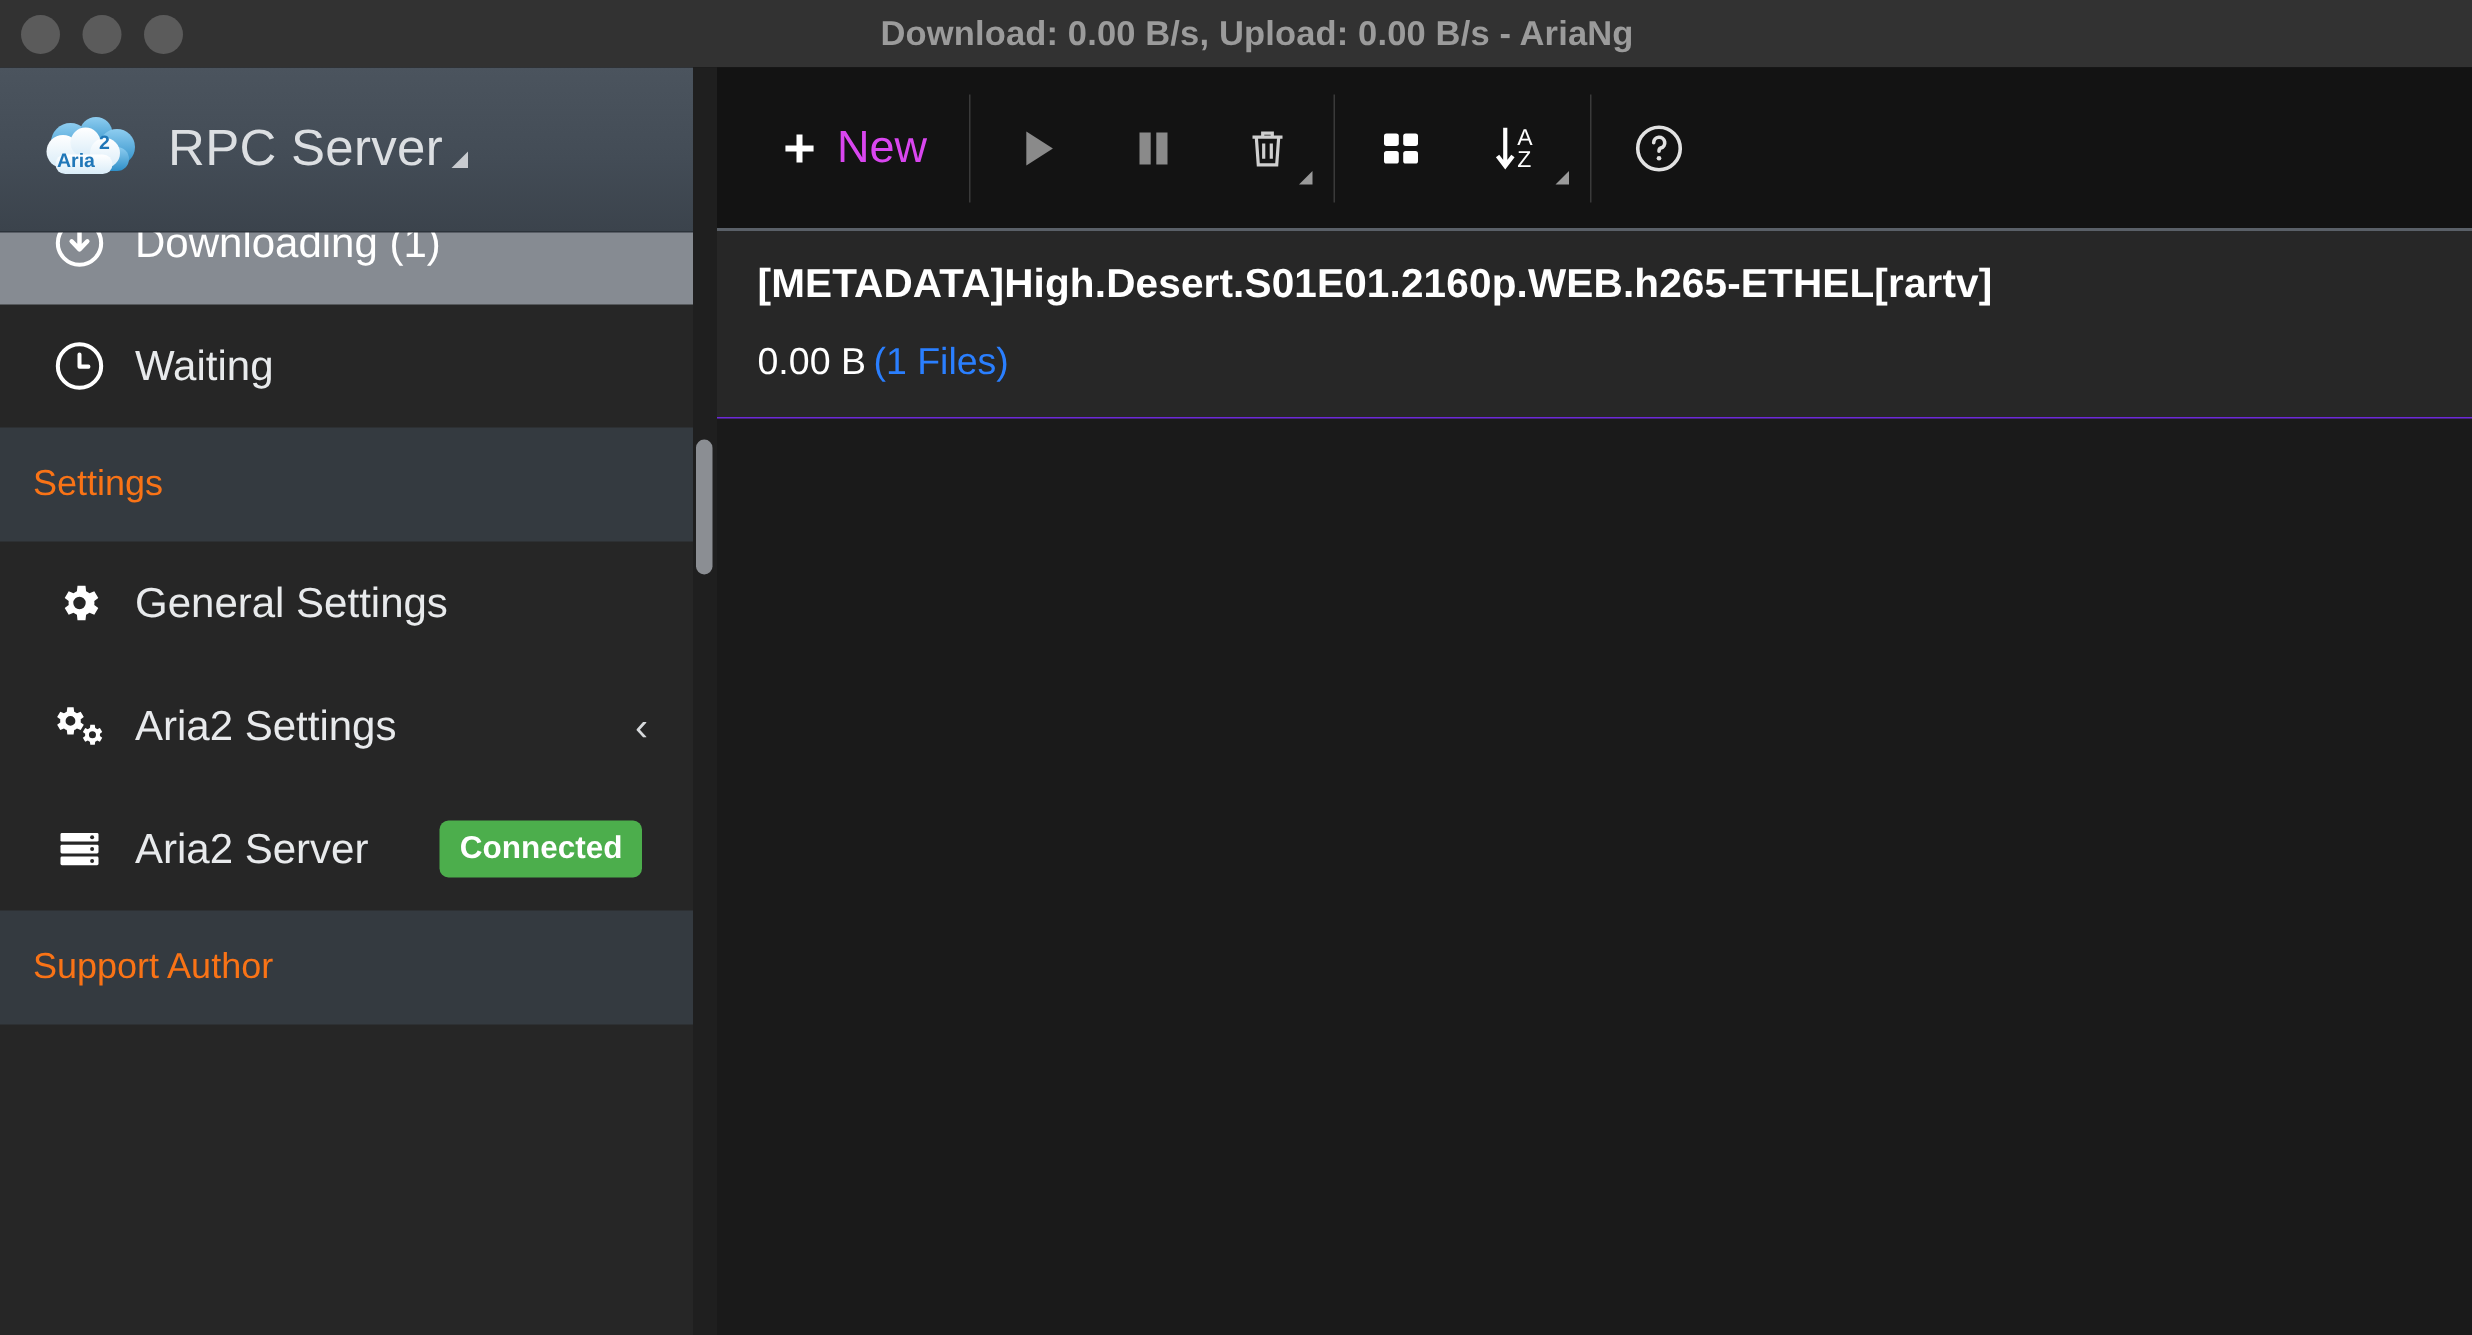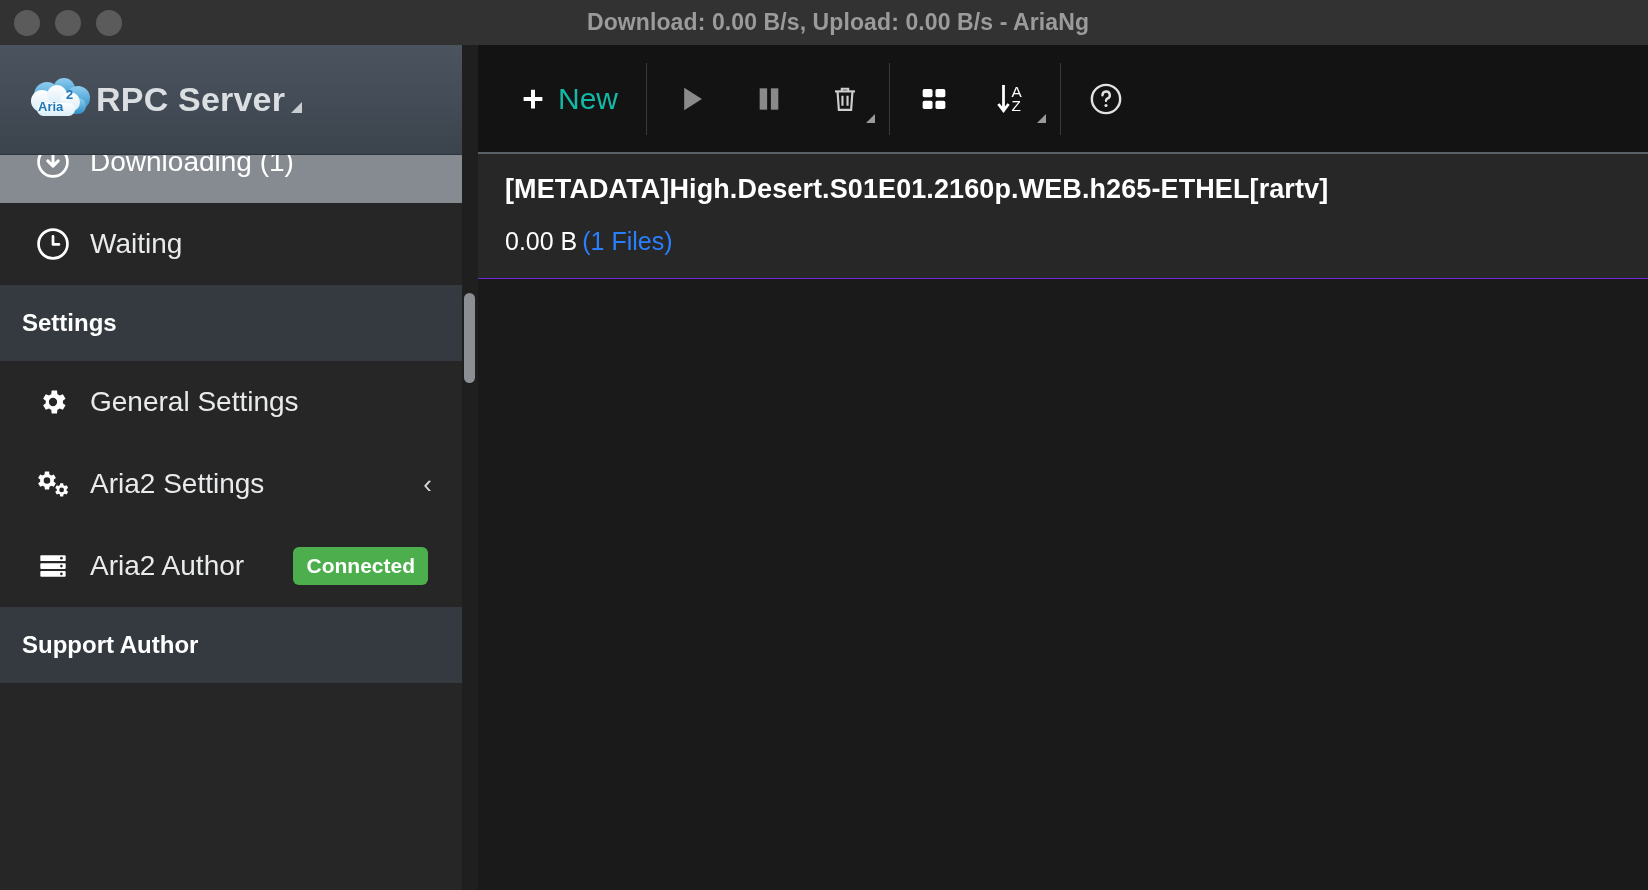--- a/index.html
+++ b/index.html
@@ -51,36 +51,36 @@
     position:absolute; left:0; top:0; width:462px; height:110px;
     background:linear-gradient(180deg,#4b545e 0%,#434c56 55%,#3b434c 100%);
     display:flex; align-items:center; padding-left:24px;
     border-bottom:1px solid #2c333a;
   }
   
   .logo{ position:relative; width:72px; height:50px; flex:0 0 auto; }
   .logo svg{ display:block; }
 
   #brand-title{
-    color:#dcdfe2; font-size:34px; font-weight:700; 
+    color:#dcdfe2; font-size:34px; font-weight:400; margin-left:16px;
     letter-spacing:.2px;
   }
   .caret-corner{
     width:0; height:0; display:inline-block;
     border-left:11px solid transparent;
     border-bottom:11px solid #c9ccd0;
     margin-left:6px; vertical-align:-2px;
   }
 
   .section-head{
     width:462px; height:76px;
     background:#343a40;
     display:flex; align-items:center;
     padding-left:22px;
-    color:#ffffff; font-size:24px; font-weight:700;
+    color:#f97316; font-size:24px; font-weight:400;
   }
 
   .nav-item{
     width:462px; height:82px;
     display:flex; align-items:center;
     padding-left:34px;
     color:#e8eaec; font-size:28px; font-weight:400;
     background:transparent;
   }
   .nav-item.active{ background:#868b92; color:#ffffff; }
@@ -109,21 +109,21 @@
     background:#1a1a1a;
   }
   #toolbar{
     position:absolute; left:0; top:0; right:0; height:108px;
     background:#131313;
     display:flex; align-items:center;
     padding-left:18px;
   }
   .tb-btn{
     height:108px; display:flex; align-items:center;
-    padding:0 22px; color:#14b8a6;
+    padding:0 22px; color:#d946ef;
     position:relative;
   }
   .tb-btn .lbl{ font-size:30px; font-weight:400; margin-left:10px; }
   .tb-sep{ width:1px; height:72px; background:#3a3a3a; margin:0 6px; }
   .tb-ico{ display:flex; align-items:center; justify-content:center; }
   .tb-ico svg{ display:block; }
   .tb-caret{
     position:absolute; right:8px; bottom:30px;
     width:0; height:0;
     border-left:9px solid transparent;
@@ -262,21 +262,21 @@
       <span class="nav-ico">
         <svg width="32" height="32" viewBox="0 0 24 24" fill="#ffffff">
           <rect x="2.5" y="4" width="19" height="4.3" rx="0.7"></rect>
           <rect x="2.5" y="9.9" width="19" height="4.3" rx="0.7"></rect>
           <rect x="2.5" y="15.8" width="19" height="4.3" rx="0.7"></rect>
           <circle cx="18.3" cy="6.15" r="1" fill="#262626"></circle>
           <circle cx="18.3" cy="12.05" r="1" fill="#262626"></circle>
           <circle cx="18.3" cy="17.95" r="1" fill="#262626"></circle>
         </svg>
       </span>
-      <span class="nav-label">Aria2 Author</span>
+      <span class="nav-label">Aria2 Server</span>
       <span class="badge">Connected</span>
     </div>
 
     <div class="section-head">Support Author</div>
   </div>
 
   <div id="sidebar-scroll-track"></div>
   <div id="sidebar-scroll-thumb"></div>
 
   <div id="main">

